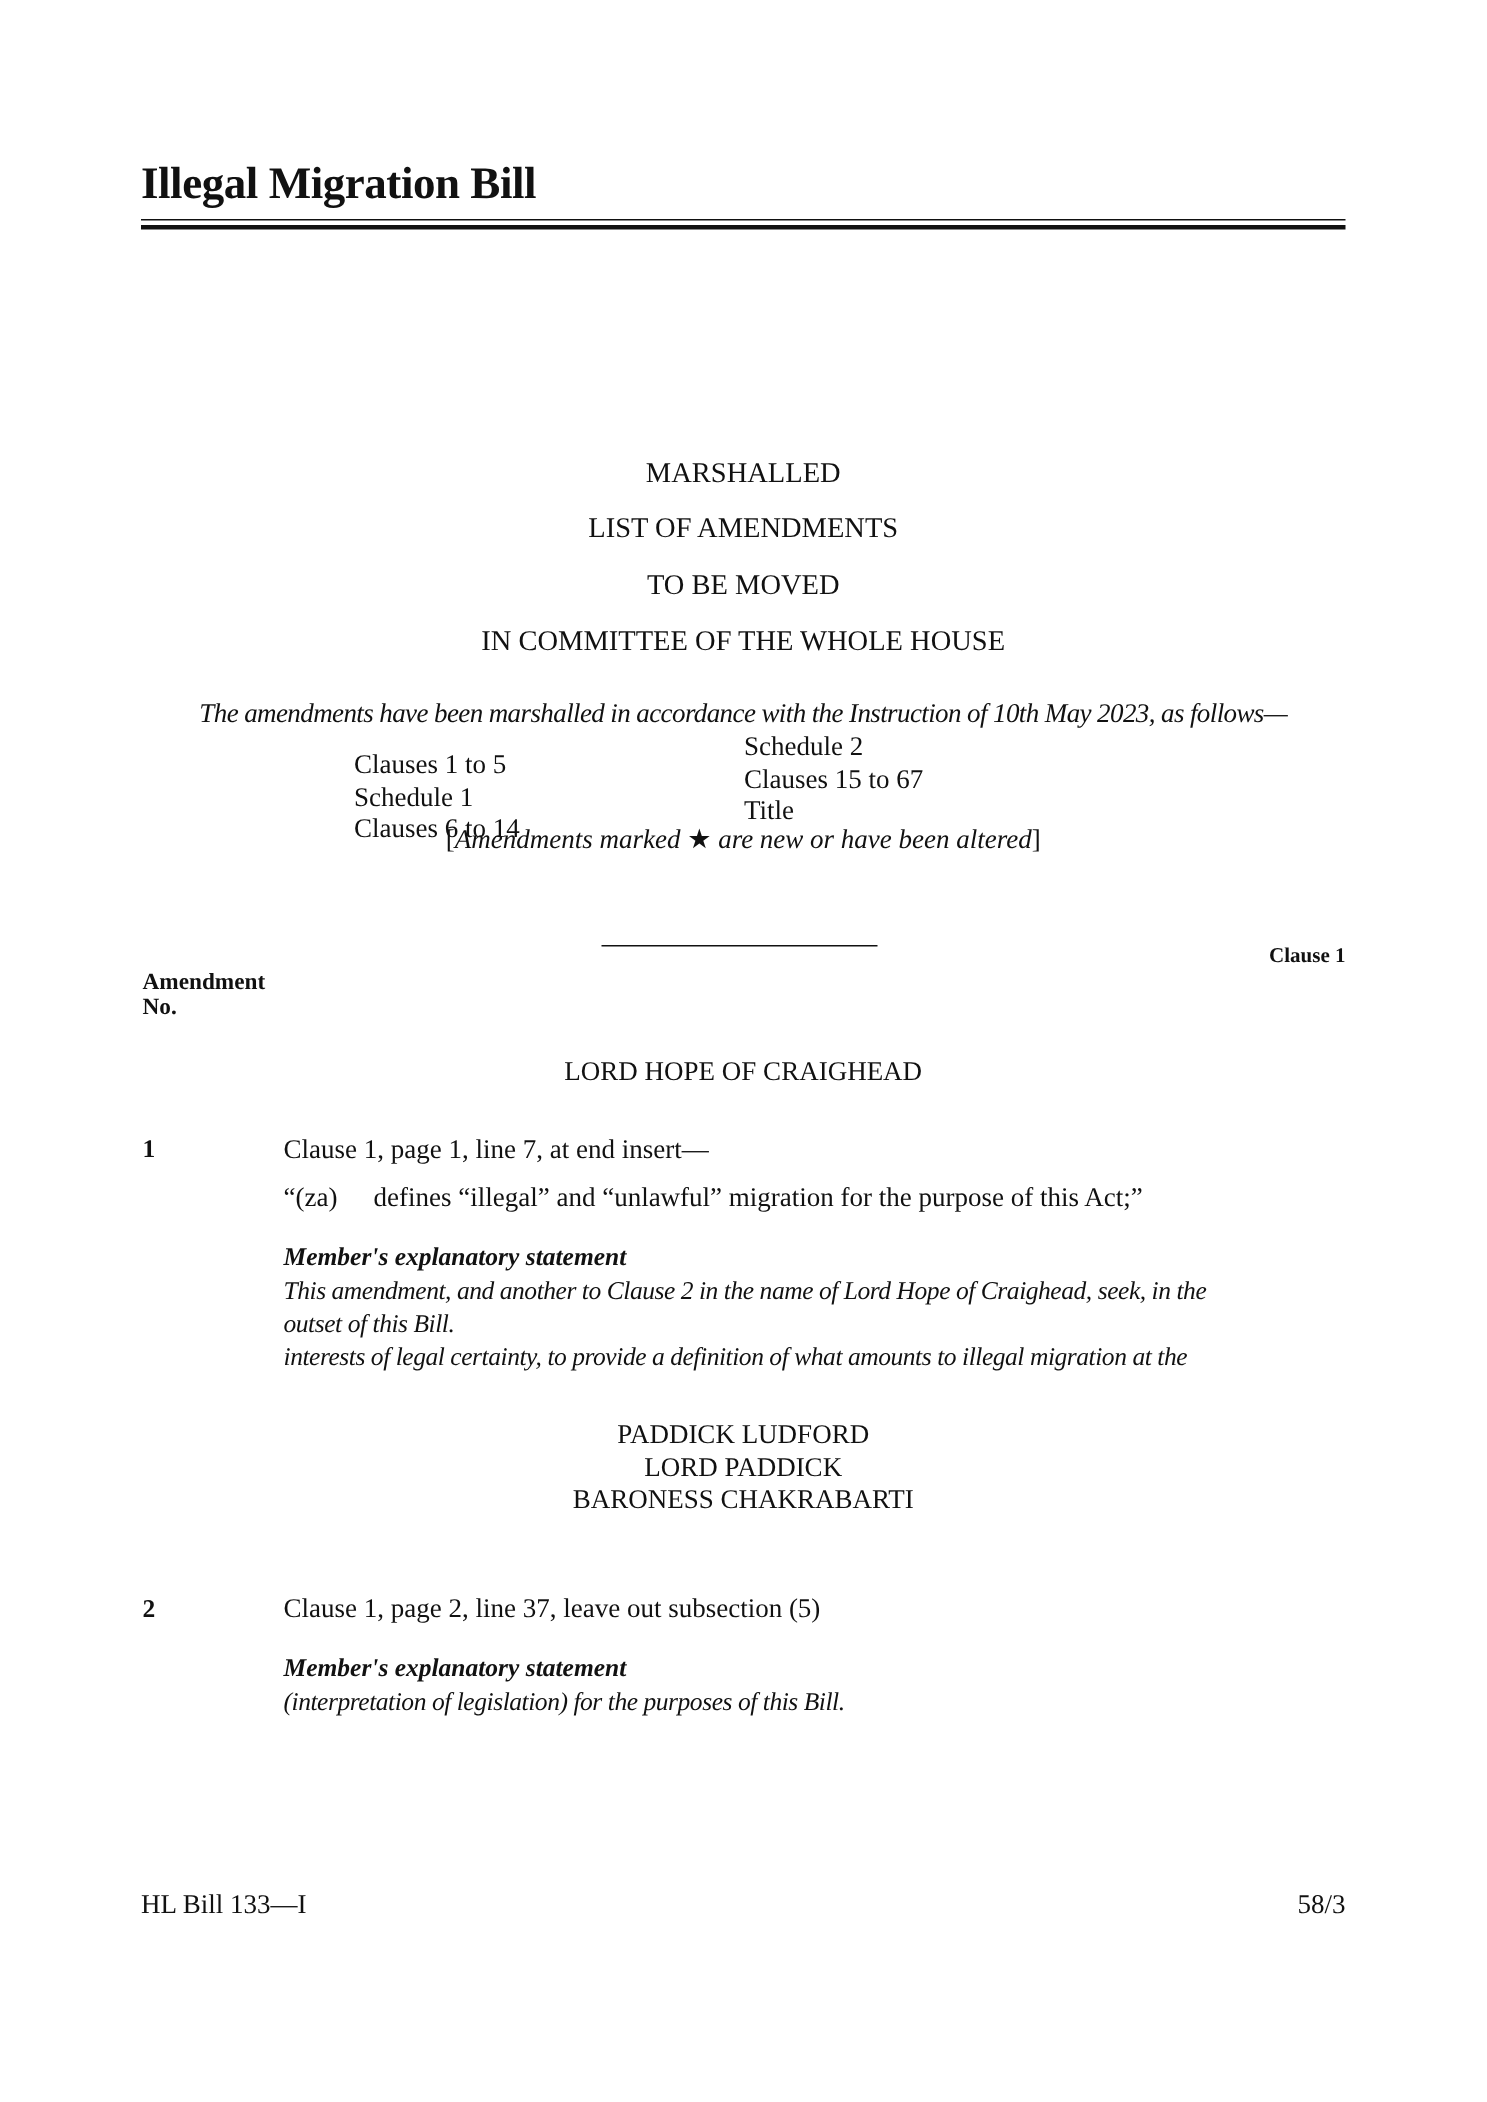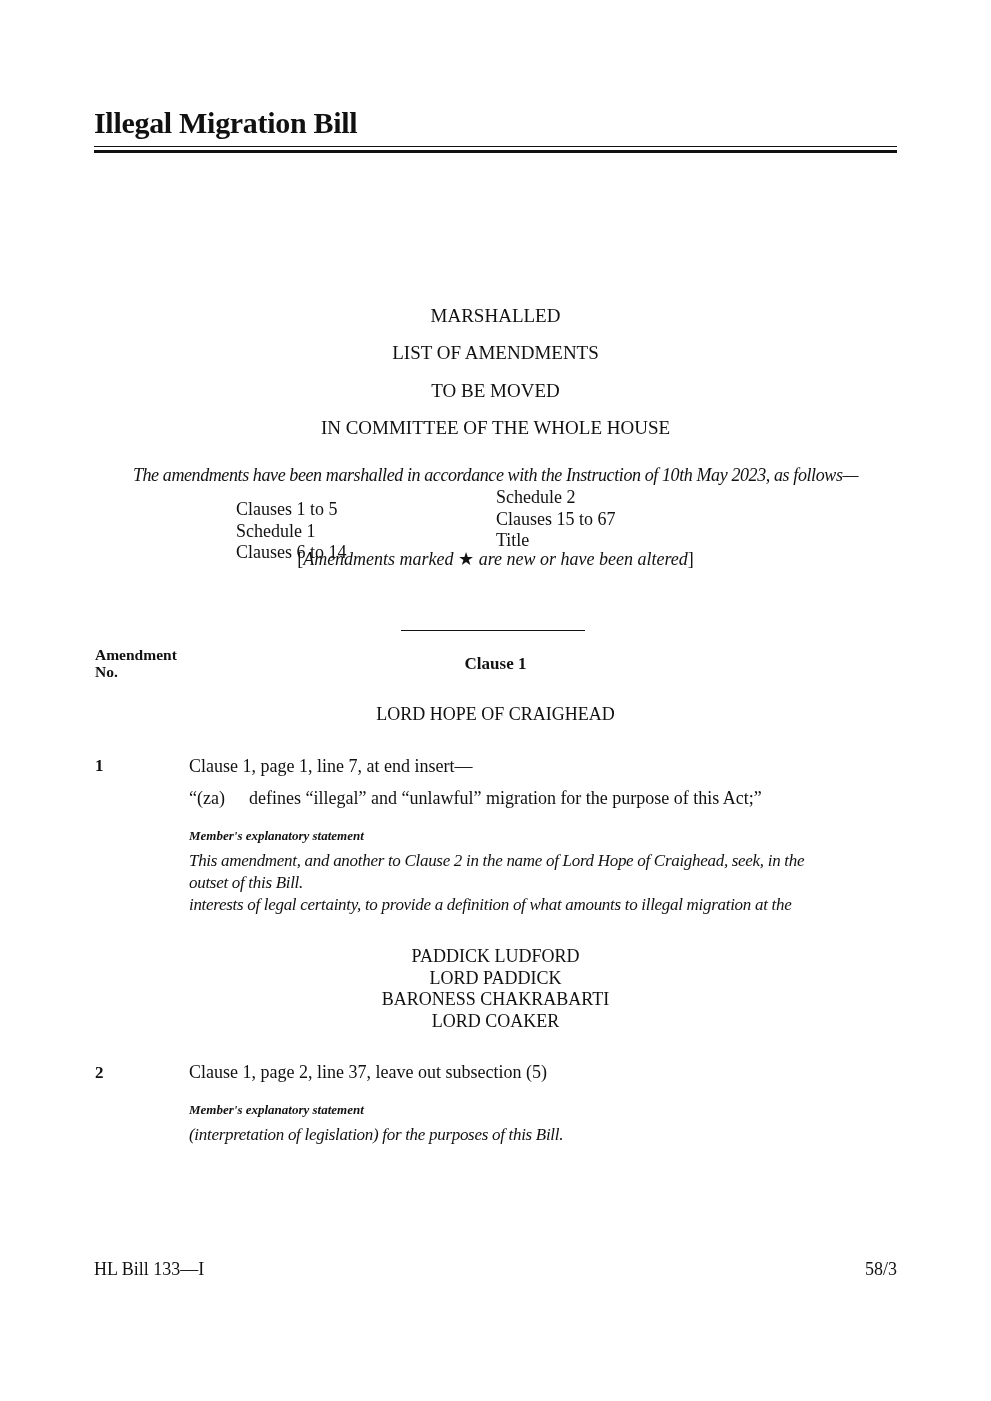--- a/index.html
+++ b/index.html
@@ -19,27 +19,27 @@
   .instruction {
     left: 94px; width: 803px; top: 465px; text-align: center;
     font-style: italic; font-size: 18px; letter-spacing: -0.4px;
   }
   .order-col { font-size: 18px; line-height: 21.5px; }
   .order-col div { white-space: nowrap; }
   .note { left: 94px; width: 803px; top: 548px; text-align: center; font-size: 18px; }
   .note i { font-style: italic; }
   .sep { left: 401px; width: 184px; top: 630px; border-top: 1px solid #111; height: 0; }
   .amend-no-head { left: 95px; top: 646px; font-weight: bold; font-size: 15.5px; line-height: 17px; }
-  .clause-head { left: 94px; width: 803px; top: 654px; text-align: center; font-weight: bold; font-size: 17px; }
+  .clause-head { left: 94px; width: 803px; top: 630px; text-align: right; font-weight: bold; font-size: 14px; }
   .sponsor { left: 94px; width: 803px; text-align: center; font-size: 18px; line-height: 21.5px; }
   .amend-num { left: 95px; font-weight: bold; font-size: 17px; }
   .amend-text { left: 189px; font-size: 18px; }
   .quote { left: 189px; font-size: 18px; white-space: nowrap; }
   .quote .tag { display: inline-block; width: 60px; }
-  .expl-head { left: 189px; font-weight: bold; font-style: italic; font-size: 13px; }
+  .expl-head { left: 189px; font-weight: bold; font-style: italic; font-size: 17px; }
   .expl-body { left: 189px; width: 700px; font-style: italic; font-size: 17px; line-height: 22px; letter-spacing: -0.3px; }
   .footer-left { left: 94px; top: 1259px; font-size: 18px; }
   .footer-right { right: 94px; top: 1259px; font-size: 18px; }
 </style>
 </head>
 <body>
 
 <div class="abs title">Illegal Migration Bill</div>
 <div class="abs rule-thin"></div>
 <div class="abs rule-thick"></div>
@@ -86,21 +86,20 @@
 <div class="abs expl-body" style="top:850px">
   <div>This amendment, and another to Clause 2 in the name of Lord Hope of Craighead, seek, in the</div>
   <div>outset of this Bill.</div>
   <div>interests of legal certainty, to provide a definition of what amounts to illegal migration at the</div>
 </div>
 
 <div class="abs sponsor" style="top:946px">
   <div>PADDICK LUDFORD</div>
   <div>LORD PADDICK</div>
   <div>BARONESS CHAKRABARTI</div>
-  <div>LORD COAKER</div>
 </div>
 <div class="abs amend-num" style="top:1063px">2</div>
 <div class="abs amend-text" style="top:1062px">Clause 1, page 2, line 37, leave out subsection (5)</div>
 <div class="abs expl-head" style="top:1102px">Member's explanatory statement</div>
 <div class="abs expl-body" style="top:1124px">
   <div>(interpretation of legislation) for the purposes of this Bill.</div>
 </div>
 
 <div class="abs footer-left">HL Bill 133—I</div>
 <div class="abs footer-right">58/3</div>

